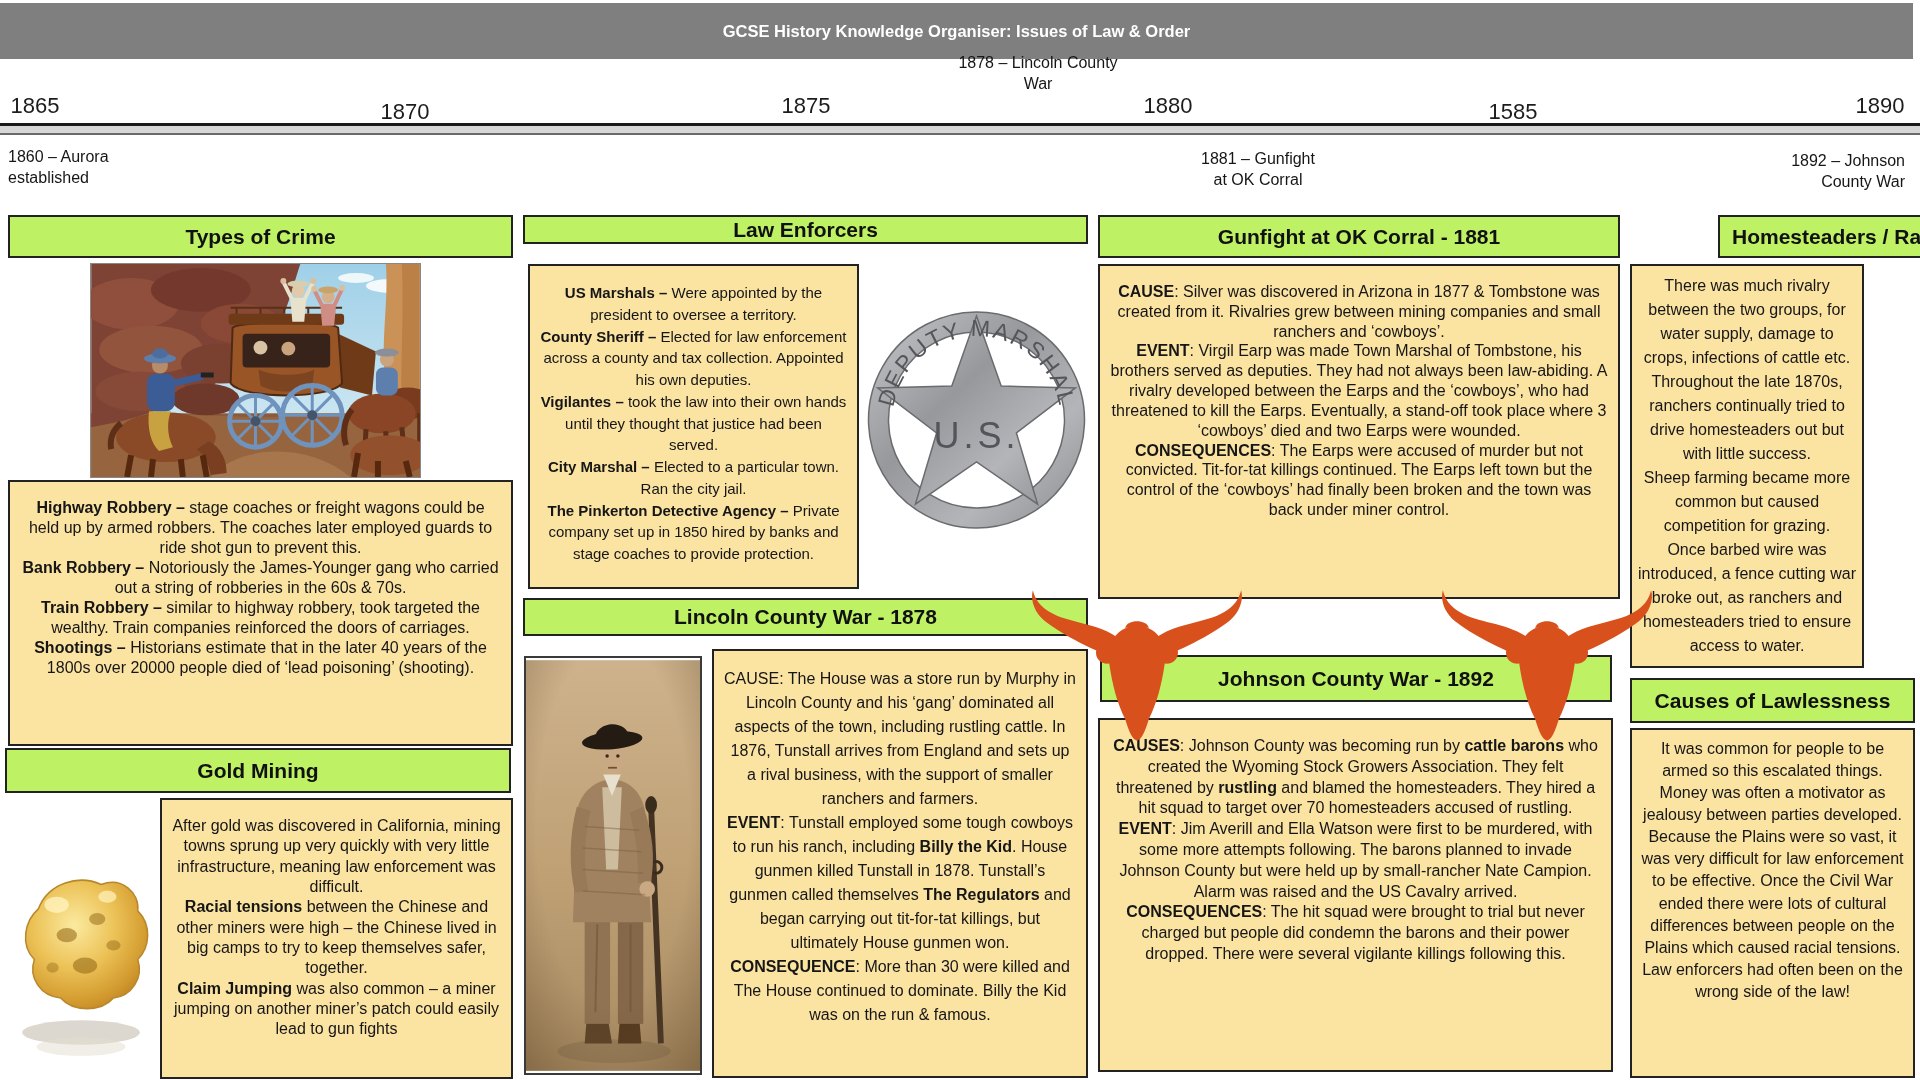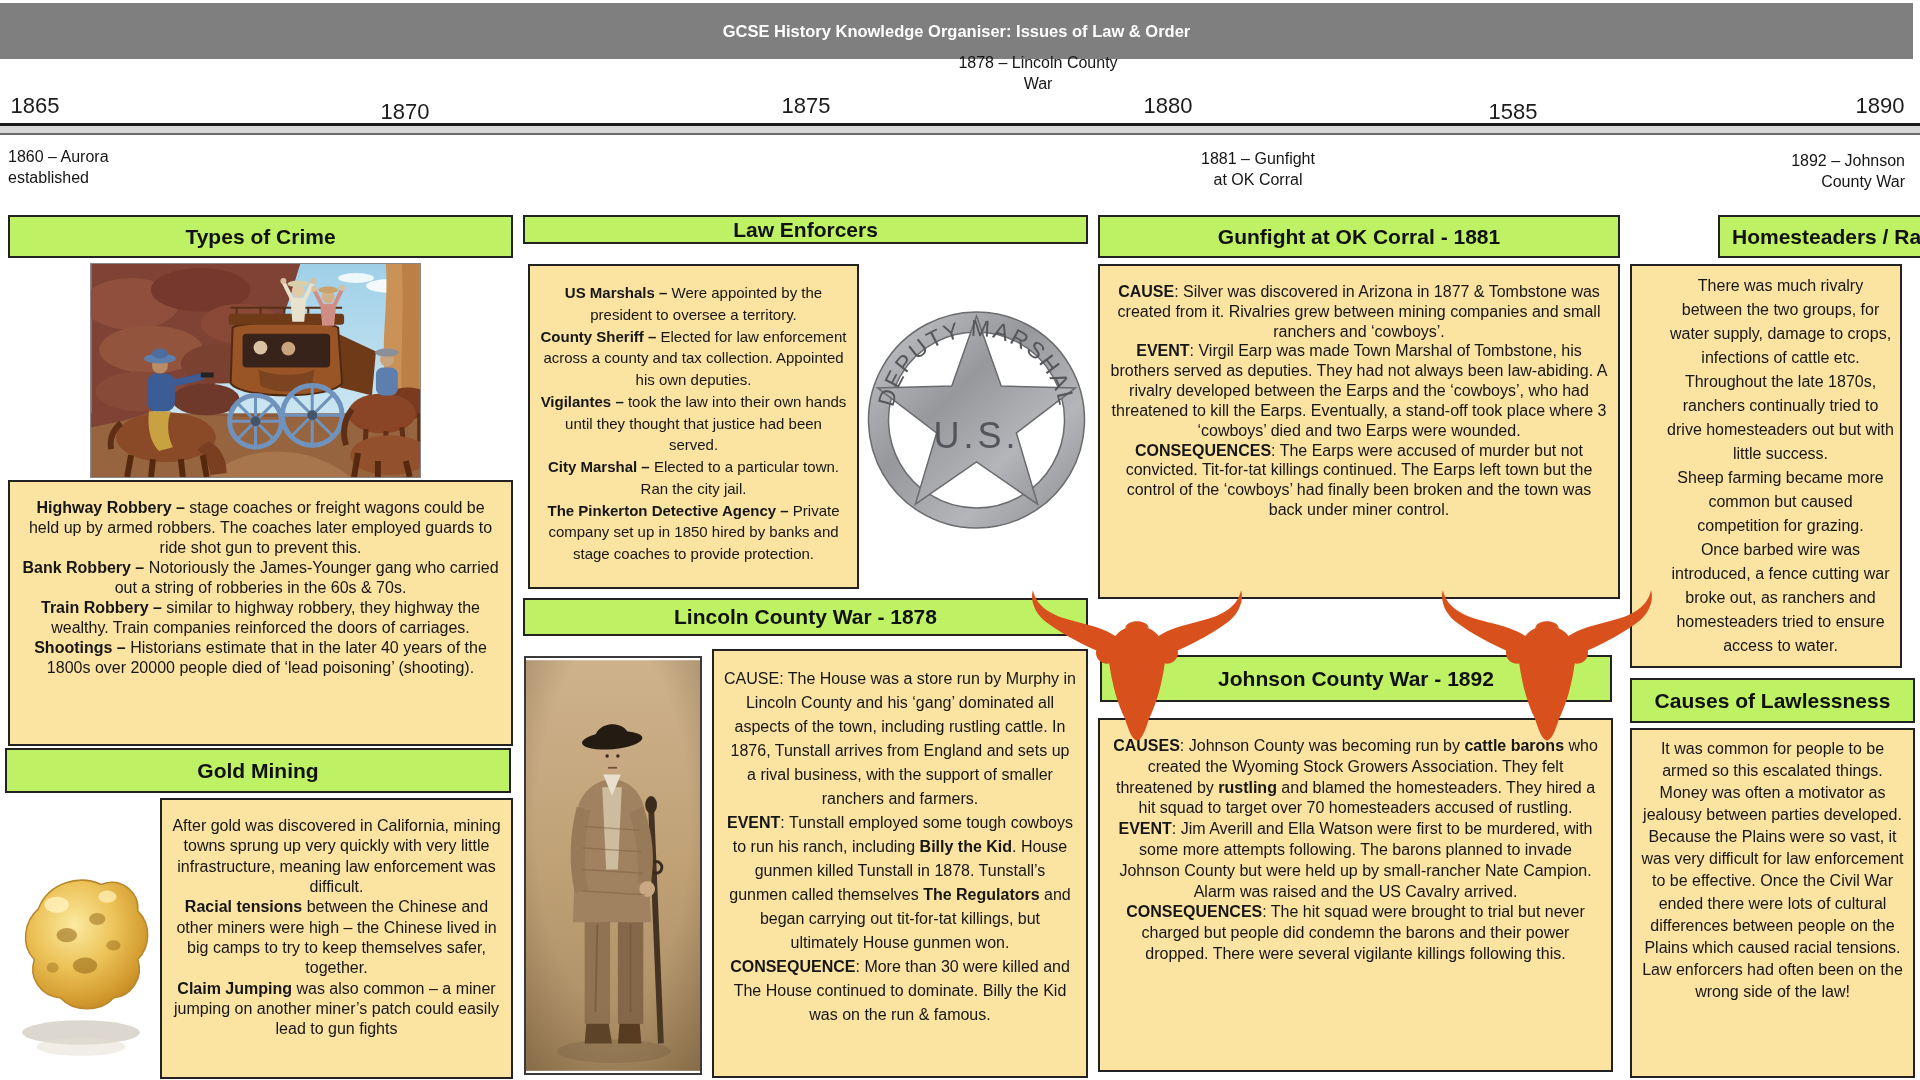--- a/index.html
+++ b/index.html
@@ -168,21 +168,21 @@
       <circle cx="69" cy="102" r="8" fill="#b98c68"></circle>
       <ellipse cx="69" cy="95" rx="16" ry="5" fill="#5d7fae"></ellipse>
       <ellipse cx="69" cy="90" rx="8" ry="5" fill="#4d6d9e"></ellipse>
     </g>
   </svg>
 </div>
 
 <div class="abs box" id="box-crime" style="left:8px; top:480px; width:505px; height:266px;">
     <div class="para"><span class="b">Highway Robbery – </span><span>stage coaches or freight wagons could be held up by armed robbers. The coaches later employed guards to ride shot gun to prevent this.</span></div>
     <div class="para"><span class="b">Bank Robbery – </span><span>Notoriously the James-Younger gang who carried out a string of robberies in the 60s &amp; 70s.</span></div>
-    <div class="para"><span class="b">Train Robbery – </span><span>similar to highway robbery, they highway the wealthy. Train companies reinforced the doors of carriages.</span></div>
+    <div class="para"><span class="b">Train Robbery – </span><span>similar to highway robbery, took targeted the wealthy. Train companies reinforced the doors of carriages.</span></div>
     <div class="para"><span class="b">Shootings – </span><span>Historians estimate that in the later 40 years of the 1800s over 20000 people died of ‘lead poisoning’ (shooting).</span></div>
   </div>
 
 <div class="abs hdr" style="left:5px; top:748px; width:506px; height:45px;">
   <span>Gold Mining</span>
 </div>
 
 <div class="abs img-frame" style="left:8px; top:848px; width:148px; height:218px;">
   <svg viewBox="0 0 146 215" width="148" height="218">
     <defs>
@@ -337,21 +337,21 @@
 <div class="abs box" id="box-johnson" style="left:1098px; top:718px; width:515px; height:354px;">
     <div class="para"><span class="b">CAUSES</span><span>: Johnson County was becoming run by </span><span class="b">cattle barons</span><span> who created the Wyoming Stock Growers Association. They felt threatened by </span><span class="b">rustling</span><span> and blamed the homesteaders. They hired a hit squad to target over 70 homesteaders accused of rustling.</span></div>
     <div class="para"><span class="b">EVENT</span><span>: Jim Averill and Ella Watson were first to be murdered, with some more attempts following. The barons planned to invade Johnson County but were held up by small-rancher Nate Campion. Alarm was raised and the US Cavalry arrived.</span></div>
     <div class="para"><span class="b">CONSEQUENCES</span><span>: The hit squad were brought to trial but never charged but people did condemn the barons and their power dropped. There were several vigilante killings following this.</span></div>
   </div>
 
 <div class="abs hdr" style="left:1718px; top:215px; width:286px; height:43px;">
   <span>Homesteaders / Ranchers</span>
 </div>
 
-<div class="abs box" id="box-home" style="left:1630px; top:264px; width:272px; height:404px;padding-left:35px;">
+<div class="abs box" id="box-home" style="left:1630px; top:264px; width:234px; height:404px;">
     <div class="para"><span>There was much rivalry between the two groups, for water supply, damage to crops, infections of cattle etc.</span></div>
     <div class="para"><span>Throughout the late 1870s, ranchers continually tried to drive homesteaders out but with little success.</span></div>
     <div class="para"><span>Sheep farming became more common but caused competition for grazing.</span></div>
     <div class="para"><span>Once barbed wire was introduced, a fence cutting war broke out, as ranchers and homesteaders tried to ensure access to water.</span></div>
   </div>
 
 <div class="abs hdr" style="left:1630px; top:678px; width:285px; height:45px;">
   <span>Causes of Lawlessness</span>
 </div>
 

